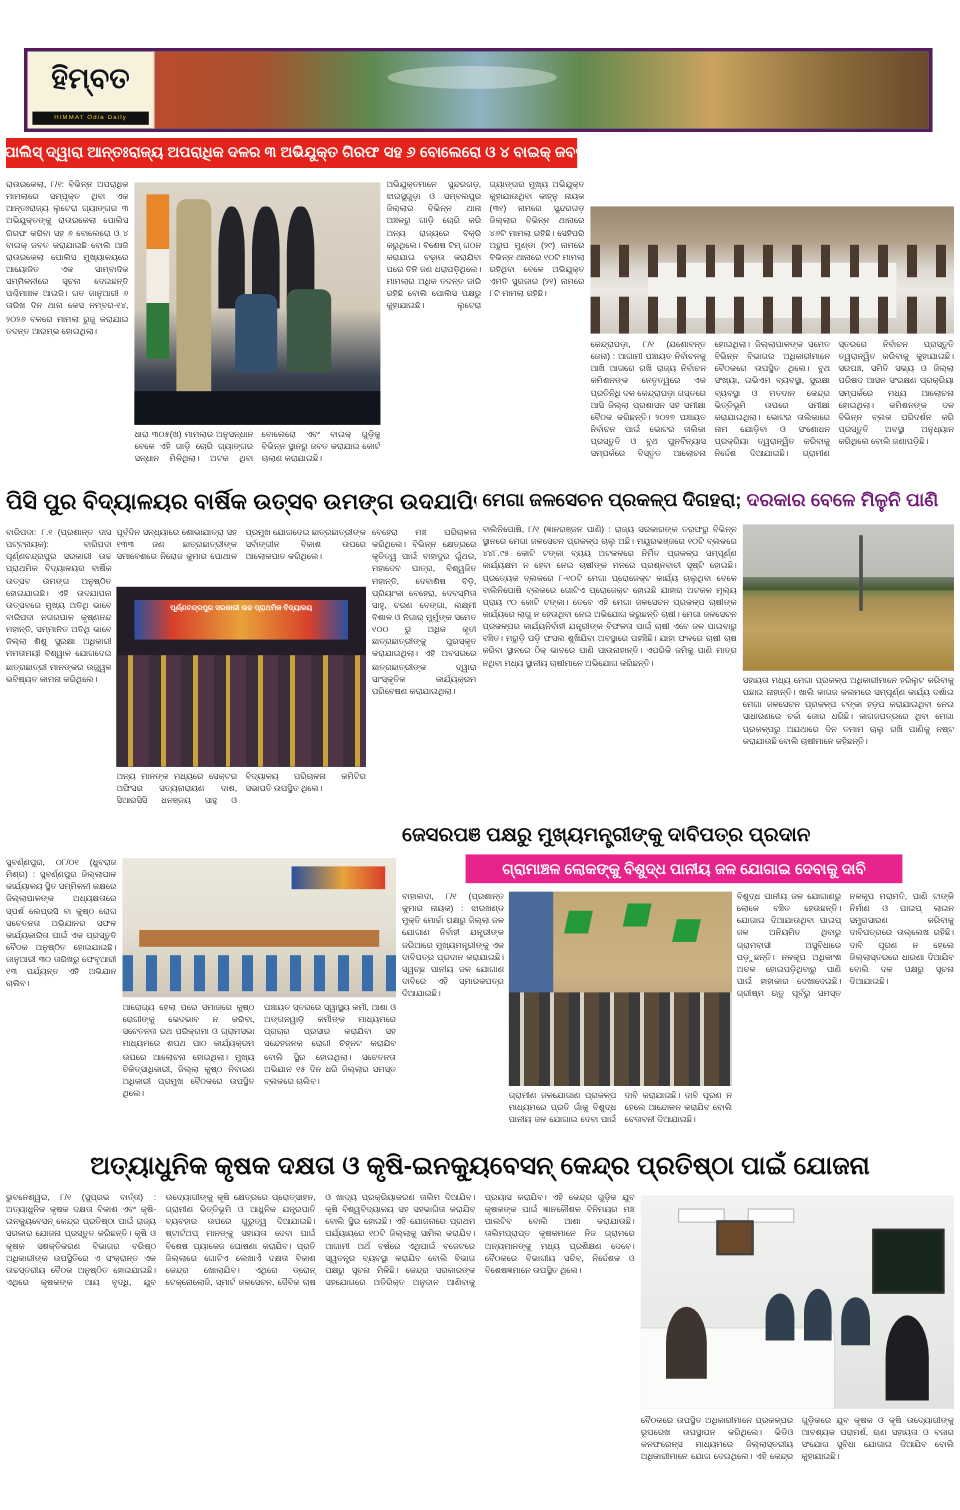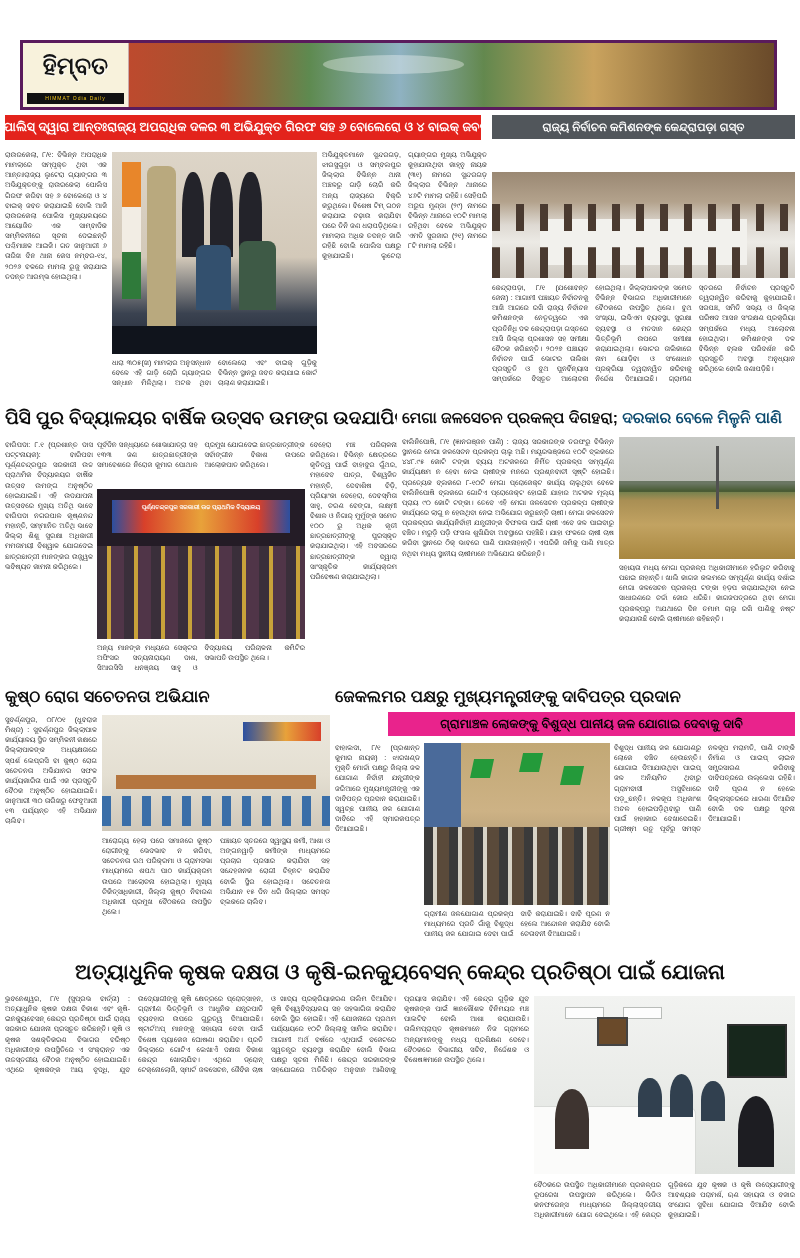--- a/index.html
+++ b/index.html
@@ -25,24 +25,24 @@
   .mh-weekday { font-size:9px; font-weight:700; color:#222; }
   .mh-date { font-size:9px; font-weight:700; color:#222; margin-top:3px; }
 
   
   .bar-red { left:5px; top:115px; width:476px; height:25px; background:#e3231c; color:#fff; font-weight:700; font-size:12.5px; display:flex; align-items:center; justify-content:center; white-space:nowrap; overflow:hidden; }
   .bar-kicker { left:492px; top:115px; width:303px; height:24px; background:#51565b; color:#fff; font-size:11.5px; font-weight:700; display:flex; align-items:center; justify-content:center; white-space:nowrap; overflow:hidden; }
   .hl { color:#0c0c0c; font-weight:900; overflow:hidden; white-space:nowrap; }
   .hl-election { left:492px; top:141px; width:303px; height:28px; font-size:19px; text-align:center; line-height:28px; }
   .hl-school { left:5px; top:403px; width:392px; height:30px; font-size:18.5px; line-height:30px; }
   .hl-irrig { left:402px; top:404px; width:393px; height:28px; font-size:15.5px; line-height:28px; }
-  .hl-irrig .pink { color:#0c4a6e;margin-top:40px; }
+  .hl-irrig .pink { color:#701a75;margin-top:40px; }
   .hl-leprosy { left:5px; top:683px; width:326px; height:27px; font-size:16.5px; line-height:27px; }
   .hl-jmm { left:335px; top:683px; width:460px; height:27px; font-size:16.5px; line-height:27px; }
-  .bar-pink { left:388px; top:712px; width:407px; height:24px; background:#e9238c; color:#000000; font-size:12.5px; font-weight:700; display:flex; align-items:center; justify-content:center; white-space:nowrap; overflow:hidden; }
+  .bar-pink { left:388px; top:712px; width:364px; height:24px; background:#e9238c; color:#ffffff; font-size:12.5px; font-weight:700; display:flex; align-items:center; justify-content:center; white-space:nowrap; overflow:hidden; }
   .hl-agri { left:5px; top:955px; width:790px; height:33px; font-size:21px; text-align:center; line-height:33px; }
 
   
   .bt { font-size:7px; line-height:1.45; text-align:justify; color:#141414; overflow:hidden; word-break:break-word; }
   .c2 { column-count:2; column-gap:7px; }
   .c3 { column-count:3; column-gap:7px; }
   .c4 { column-count:4; column-gap:8px; }
 
   
   .photo { overflow:hidden; background:#c9c4ba; }
@@ -98,21 +98,20 @@
     <div class="pp-s" style="left:34%;"></div>
     <div class="pp-s" style="left:48%;"></div>
     <div class="pp-s" style="left:62%;"></div>
     <div class="pp-seat1"></div>
     <div class="pp-seat2"></div>
     <div class="pp-mics"></div>
   </div>
   <div class="abs bt c2" style="left:112px; top:358px; width:205px; height:37px;">ଧାରା ୩୦୫(ଖ) ମାମଲାର ଅନୁସନ୍ଧାନ ବେଳେ ଏହି ଗାଡ଼ି ଚୋରି ଗ୍ୟାଙ୍ଗର ସନ୍ଧାନ ମିଳିଥିଲା। ଅଟକ ଥିବା ବୋଲେରୋ ଏବଂ ବାଇକ୍ ଗୁଡ଼ିକୁ ବିଭିନ୍ନ ସ୍ଥାନରୁ ଜବତ କରାଯାଇ କୋର୍ଟ ଚାଲାଣ କରାଯାଇଛି।</div>
   <div class="abs bt c2" style="left:322px; top:150px; width:165px; height:245px;">ଅଭିଯୁକ୍ତମାନେ ସୁନ୍ଦରଗଡ଼, ଝାରସୁଗୁଡ଼ା ଓ ସମ୍ବଲପୁର ଜିଲ୍ଲାର ବିଭିନ୍ନ ଥାନା ଅଞ୍ଚଳରୁ ଗାଡ଼ି ଚୋରି କରି ଅନ୍ୟ ରାଜ୍ୟରେ ବିକ୍ରି କରୁଥିଲେ। ବିଶେଷ ଟିମ୍ ଗଠନ କରାଯାଇ ଚଢ଼ାଉ କରାଯିବା ପରେ ତିନି ଜଣ ଧରାପଡ଼ିଥିଲେ। ମାମଲାର ଅଧିକ ତଦନ୍ତ ଜାରି ରହିଛି ବୋଲି ପୋଲିସ ପକ୍ଷରୁ କୁହାଯାଇଛି। ଲୁଟେରା ଗ୍ୟାଙ୍ଗର ମୁଖ୍ୟ ଅଭିଯୁକ୍ତ କୁହାଯାଉଥିବା କାହ୍ନୁ ନାୟକ (୩୧) ନାମରେ ସୁନ୍ଦରଗଡ଼ ଜିଲ୍ଲାର ବିଭିନ୍ନ ଥାନାରେ ୪୬ଟି ମାମଲା ରହିଛି। ସେହିପରି ଅରୁପ ମୁଣ୍ଡା (୨୯) ନାମରେ ବିଭିନ୍ନ ଥାନାରେ ୧୦ଟି ମାମଲା ରହିଥିବା ବେଳେ ଅଭିଯୁକ୍ତ ଏମତି ସୁରଜାର (୨୧) ନାମରେ ୮ଟି ମାମଲା ରହିଛି।</div>
 
-  <div class="abs bar-kicker">ରାଜ୍ୟ ନିର୍ବାଚନ କମିଶନଙ୍କ କେନ୍ଦ୍ରାପଡ଼ା ଗସ୍ତ</div>
   <div class="abs photo ph-meeting" style="left:492px; top:172px; width:303px; height:106px;">
     <div class="em-table"></div>
     <div class="em-people" style="left:0; top:30%;"></div>
     <div class="em-people" style="left:0; bottom:0; transform:scaleY(1.2);"></div>
   </div>
   <div class="abs bt c3" style="left:492px; top:283px; width:303px; height:112px;">କେନ୍ଦ୍ରାପଡ଼ା, ୮/୧ (ଯଶୋବନ୍ତ ଜେନା) : ଆଗାମୀ ପଞ୍ଚାୟତ ନିର୍ବାଚନକୁ ଆଖି ଆଗରେ ରଖି ରାଜ୍ୟ ନିର୍ବାଚନ କମିଶନଙ୍କ ନେତୃତ୍ୱରେ ଏକ ପ୍ରତିନିଧି ଦଳ କେନ୍ଦ୍ରାପଡ଼ା ଗସ୍ତରେ ଆସି ଜିଲ୍ଲା ପ୍ରଶାସନ ସହ ସମୀକ୍ଷା ବୈଠକ କରିଛନ୍ତି। ୨୦୨୭ ପଞ୍ଚାୟତ ନିର୍ବାଚନ ପାଇଁ ଭୋଟର ତାଲିକା ପ୍ରସ୍ତୁତି ଓ ବୁଥ ପୁନର୍ବିନ୍ୟାସ ସମ୍ପର୍କରେ ବିସ୍ତୃତ ଆଲୋଚନା ହୋଇଥିଲା। ଜିଲ୍ଲାପାଳଙ୍କ ସମେତ ବିଭିନ୍ନ ବିଭାଗର ଅଧିକାରୀମାନେ ବୈଠକରେ ଉପସ୍ଥିତ ଥିଲେ। ବୁଥ ସଂଖ୍ୟା, ଇଭିଏମ ବ୍ୟବସ୍ଥା, ସୁରକ୍ଷା ବ୍ୟବସ୍ଥା ଓ ମତଦାନ କେନ୍ଦ୍ର ଭିତ୍ତିଭୂମି ଉପରେ ସମୀକ୍ଷା କରାଯାଇଥିଲା। ଭୋଟର ତାଲିକାରେ ନାମ ଯୋଡ଼ିବା ଓ ସଂଶୋଧନ ପ୍ରକ୍ରିୟା ତ୍ୱରାନ୍ୱିତ କରିବାକୁ ନିର୍ଦ୍ଦେଶ ଦିଆଯାଇଛି। ଗ୍ରାମୀଣ ସ୍ତରରେ ନିର୍ବାଚନ ପ୍ରସ୍ତୁତି ତ୍ୱରାନ୍ୱିତ କରିବାକୁ କୁହାଯାଇଛି। ସରପଞ୍ଚ, ସମିତି ସଭ୍ୟ ଓ ଜିଲ୍ଲା ପରିଷଦ ଆସନ ସଂରକ୍ଷଣ ପ୍ରକ୍ରିୟା ସମ୍ପର୍କରେ ମଧ୍ୟ ଆଲୋଚନା ହୋଇଥିଲା। କମିଶନଙ୍କ ଦଳ ବିଭିନ୍ନ ବ୍ଲକ ପରିଦର୍ଶନ କରି ପ୍ରସ୍ତୁତି ଅବସ୍ଥା ଅନୁଧ୍ୟାନ କରିଥିଲେ ବୋଲି ଜଣାପଡ଼ିଛି।</div>
 
   <div class="abs hl hl-school">ପିସି ପୁର ବିଦ୍ୟାଳୟର ବାର୍ଷିକ ଉତ୍ସବ ଉମଙ୍ଗ ଉଦଯାପିତ</div>
   <div class="abs bt" style="left:5px; top:440px; width:88px; height:236px;">ବାରିପଦା: ୮.୧ (ପ୍ରଶାନ୍ତ ଦାସ ପଟ୍ଟନାୟକ): ବାରିପଦା ପୂର୍ଣ୍ଣଚନ୍ଦ୍ରପୁର ସରକାରୀ ଉଚ୍ଚ ପ୍ରାଥମିକ ବିଦ୍ୟାଳୟର ବାର୍ଷିକ ଉତ୍ସବ ଉମଙ୍ଗ ଅନୁଷ୍ଠିତ ହୋଇଯାଇଛି। ଏହି ଉଦଯାପନା ଉତ୍ସବରେ ମୁଖ୍ୟ ଅତିଥି ଭାବେ ବାରିପଦା ନଗରପାଳ କୃଷ୍ଣନନ୍ଦ ମହାନ୍ତି, ସମ୍ମାନିତ ଅତିଥି ଭାବେ ଜିଲ୍ଲା ଶିଶୁ ସୁରକ୍ଷା ଅଧିକାରୀ ମମତାମୟୀ ବିଶ୍ୱାଳ ଯୋଗଦେଇ ଛାତ୍ରଛାତ୍ରୀ ମାନଙ୍କର ଉଜ୍ଜ୍ୱଳ ଭବିଷ୍ୟତ କାମନା କରିଥିଲେ।</div>
   <div class="abs bt c2" style="left:97px; top:440px; width:208px; height:45px;">ପୂର୍ବଦିନ ସନ୍ଧ୍ୟାରେ ଶୋଭାଯାତ୍ରା ସହ ୧୩୩ ଜଣ ଛାତ୍ରଛାତ୍ରୀଙ୍କ ସମାବେଶରେ ନିରୋଜ କୁମାର ପୋଥାଳ ପ୍ରମୁଖ ଯୋଗଦେଇ ଛାତ୍ରଛାତ୍ରୀଙ୍କ ସର୍ବାଙ୍ଗୀନ ବିକାଶ ଉପରେ ଆଲୋକପାତ କରିଥିଲେ।</div>
@@ -124,31 +123,30 @@
   <div class="abs bt" style="left:310px; top:440px; width:87px; height:236px;">ବେହେରା ମଞ୍ଚ ପରିଚାଳନା କରିଥିଲେ। ବିଭିନ୍ନ କ୍ଷେତ୍ରରେ କୃତିତ୍ୱ ପାଇଁ ବାହାଦୁର ଗୁଁଥର, ମହାଦେବ ପାତ୍ର, ବିଶ୍ୱଜିତ ମହାନ୍ତି, ଦେବାଶିଷ ବିଡ଼ି, ପ୍ରିୟାଂକା ବେହେରା, ଦେବସ୍ମିତା ସାହୁ, ଚରଣ ବେଙ୍ଗା, ଲକ୍ଷ୍ମୀ ବିଶାଳ ଓ ନିଗାର୍ ମୁର୍ମୁଙ୍କ ସମେତ ୧୦୦ ରୁ ଅଧିକ କୃତୀ ଛାତ୍ରଛାତ୍ରୀଙ୍କୁ ପୁରସ୍କୃତ କରାଯାଇଥିଲା। ଏହି ଅବସରରେ ଛାତ୍ରଛାତ୍ରୀଙ୍କ ଦ୍ୱାରା ସାଂସ୍କୃତିକ କାର୍ଯ୍ୟକ୍ରମ ପରିବେଷଣ କରାଯାଇଥିଲା।</div>
 
   <div class="abs hl hl-irrig"><span>ମେଗା ଜଳସେଚନ ପ୍ରକଳ୍ପ ଦିଗହରା; </span><span class="pink">ଦରକାର ବେଳେ ମିଳୁନି ପାଣି</span></div>
   <div class="abs bt" style="left:402px; top:437px; width:212px; height:240px;">ବାଲିନିପୋଷି, ୮/୧ (ଜ୍ଞାନରଞ୍ଜନ ପାଣି) : ରାଜ୍ୟ ସରକାରଙ୍କ ତରଫରୁ ବିଭିନ୍ନ ସ୍ଥାନରେ ମେଗା ଜଳସେଚନ ପ୍ରକଳ୍ପ ଚାଲୁ ଅଛି। ମୟୂରଭଞ୍ଜରେ ୧୦ଟି ବ୍ଲକରେ ୪୪୮.୯୫ କୋଟି ଟଙ୍କା ବ୍ୟୟ ଅଟକଳରେ ନିର୍ମିତ ପ୍ରକଳ୍ପ ସମ୍ପୂର୍ଣ୍ଣ କାର୍ଯ୍ୟକ୍ଷମ ନ ହେବା ନେଇ ଚାଷୀଙ୍କ ମନରେ ପ୍ରଶ୍ନବାଚୀ ସୃଷ୍ଟି ହୋଇଛି। ପ୍ରତ୍ୟେକ ବ୍ଲକରେ ୮-୧୦ଟି ମେଗା ପ୍ରୋଜେକ୍ଟ କାର୍ଯ୍ୟ ଚାଲୁଥିବା ବେଳେ ବାଲିନିପୋଷି ବ୍ଲକରେ ଗୋଟିଏ ପ୍ରୋଜେକ୍ଟ ହୋଇଛି ଯାହାର ଅଟକଳ ମୂଲ୍ୟ ପ୍ରାୟ ୯୦ କୋଟି ଟଙ୍କା। ତେବେ ଏହି ମେଗା ଜଳସେଚନ ପ୍ରକଳ୍ପ ଚାଷୀଙ୍କ କାର୍ଯ୍ୟରେ ଲାଗୁ ନ ହେଉଥିବା ନେଇ ଅଭିଯୋଗ କରୁଛନ୍ତି ଚାଷୀ। ମେଗା ଜଳସେଚନ ପ୍ରକଳ୍ପର କାର୍ଯ୍ୟନିର୍ବାହୀ ଯନ୍ତ୍ରୀଙ୍କ ବିଫଳତା ପାଇଁ ଚାଷୀ ଏବେ ଜଳ ପାଇବାରୁ ବଞ୍ଚିତ। ମରୁଡ଼ି ପଡ଼ି ଫସଲ ଶୁଖିଯିବା ଅବସ୍ଥାରେ ପହଞ୍ଚିଛି। ଯାହା ଫଳରେ ଚାଷୀ ଚାଷ କରିବା ସ୍ଥାନରେ ଠିକ୍ ଭାବରେ ପାଣି ପାଉନାହାନ୍ତି। ଏପରିକି ଜମିକୁ ପାଣି ମାତ୍ର ନଥିବା ମଧ୍ୟ ସ୍ଥାନୀୟ ଚାଷୀମାନେ ଅଭିଯୋଗ କରିଛନ୍ତି।</div>
   <div class="abs photo ph-field" style="left:619px; top:437px; width:176px; height:122px;">
     <div class="fp-trees"></div>
     <div class="fp-pole"></div>
   </div>
   <div class="abs bt" style="left:619px; top:563px; width:176px; height:114px;">ସହାୟତା ମଧ୍ୟ ମେଗା ପ୍ରକଳ୍ପ ଅଧିକାରୀମାନେ ହରିଲୁଟ କରିବାକୁ ପଛାଇ ନାହାନ୍ତି। ଖାଲି କାଗଜ କଲମରେ ସମ୍ପୂର୍ଣ୍ଣ କାର୍ଯ୍ୟ ଦର୍ଶାଇ ମେଗା ଜଳସେଚନ ପ୍ରକଳ୍ପ ଟଙ୍କା ହଡ଼ପ କରାଯାଇଥିବା ନେଇ ସାଧାରଣରେ ଚର୍ଚ୍ଚା ଜୋର ଧରିଛି। କାଗଜପତ୍ରରେ ଥିବା ମେଗା ପ୍ରକଳ୍ପରୁ ଅଯଥାରେ ଦିନ ତମାମ ଚାଲୁ ରଖି ପାଣିକୁ ନଷ୍ଟ କରାଯାଉଛି ବୋଲି ଚାଷୀମାନେ କହିଛନ୍ତି।</div>
 
-  <div class="abs hl hl-leprosy">କୁଷ୍ଠ ରୋଗ ସଚେତନତା ଅଭିଯାନ</div>
   <div class="abs bt" style="left:5px; top:715px; width:92px; height:236px;">ସୁବର୍ଣ୍ଣପୁର, ୦୮/୦୧ (ଧୁବରାଜ ମିଶ୍ର) : ସୁବର୍ଣ୍ଣପୁର ଜିଲ୍ଲାପାଳ କାର୍ଯ୍ୟାଳୟ ସ୍ଥିତ ସମ୍ମିଳନୀ କକ୍ଷରେ ଜିଲ୍ଲାପାଳଙ୍କ ଅଧ୍ୟକ୍ଷତାରେ ସ୍ପର୍ଶ ଲେପ୍ରସି ବା କୁଷ୍ଠ ରୋଗ ସଚେତନତା ଅଭିଯାନର ସଫଳ କାର୍ଯ୍ୟକାରିତା ପାଇଁ ଏକ ପ୍ରସ୍ତୁତି ବୈଠକ ଅନୁଷ୍ଠିତ ହୋଇଯାଇଛି। ଜାନୁଆରୀ ୩୦ ତାରିଖରୁ ଫେବୃଆରୀ ୧୩ ପର୍ଯ୍ୟନ୍ତ ଏହି ଅଭିଯାନ ଚାଲିବ।</div>
   <div class="abs photo ph-lep" style="left:102px; top:715px; width:228px; height:116px;">
     <div class="lp-banner"></div>
     <div class="lp-tables"></div>
     <div class="lp-chairs"></div>
   </div>
   <div class="abs bt" style="left:102px; top:836px; width:110px; height:115px;">ଆରୋଗ୍ୟ ହେଲା ପରେ ସମାଜରେ କୁଷ୍ଠ ରୋଗୀଙ୍କୁ ଭେଦଭାବ ନ କରିବା, ସଚେତନତା ରଥ ପରିକ୍ରମା ଓ ଗ୍ରାମସଭା ମାଧ୍ୟମରେ ଶପଥ ପାଠ କାର୍ଯ୍ୟକ୍ରମ ଉପରେ ଆଲୋଚନା ହୋଇଥିଲା। ମୁଖ୍ୟ ଚିକିତ୍ସାଧିକାରୀ, ଜିଲ୍ଲା କୁଷ୍ଠ ନିବାରଣ ଅଧିକାରୀ ପ୍ରମୁଖ ବୈଠକରେ ଉପସ୍ଥିତ ଥିଲେ।</div>
   <div class="abs bt" style="left:220px; top:836px; width:110px; height:115px;">ପଞ୍ଚାୟତ ସ୍ତରରେ ସ୍ୱାସ୍ଥ୍ୟ କର୍ମୀ, ଆଶା ଓ ଅଙ୍ଗନୱାଡ଼ି କର୍ମୀଙ୍କ ମାଧ୍ୟମରେ ପ୍ରଚାର ପ୍ରସାର କରାଯିବା ସହ ସନ୍ଦେହଜନକ ରୋଗୀ ଚିହ୍ନଟ କରାଯିବ ବୋଲି ସ୍ଥିର ହୋଇଥିଲା। ସଚେତନତା ଅଭିଯାନ ୧୫ ଦିନ ଧରି ଜିଲ୍ଲାର ସମସ୍ତ ବ୍ଲକରେ ଚାଲିବ।</div>
 
-  <div class="abs hl hl-jmm">ଜେକଲମର ପକ୍ଷରୁ ମୁଖ୍ୟମନ୍ତ୍ରୀଙ୍କୁ ଦାବିପତ୍ର ପ୍ରଦାନ</div>
+  <div class="abs hl hl-jmm">ଜେସରପଞ ପକ୍ଷରୁ ମୁଖ୍ୟମନ୍ତ୍ରୀଙ୍କୁ ଦାବିପତ୍ର ପ୍ରଦାନ</div>
   <div class="abs bar-pink">ଗ୍ରାମାଞ୍ଚଳ ଲୋକଙ୍କୁ ବିଶୁଦ୍ଧ ପାନୀୟ ଜଳ ଯୋଗାଇ ଦେବାକୁ ଦାବି</div>
   <div class="abs bt" style="left:335px; top:743px; width:85px; height:207px;">ବାହାଲଦା, ୮/୧ (ପ୍ରଶାନ୍ତ କୁମାର ନାୟକ) : ଝାରଖଣ୍ଡ ମୁକ୍ତି ମୋର୍ଚ୍ଚା ପକ୍ଷରୁ ଜିଲ୍ଲା ଜଳ ଯୋଗାଣ ନିର୍ବାହୀ ଯନ୍ତ୍ରୀଙ୍କ ଜରିଆରେ ମୁଖ୍ୟମନ୍ତ୍ରୀଙ୍କୁ ଏକ ଦାବିପତ୍ର ପ୍ରଦାନ କରାଯାଇଛି। ସ୍ୱଚ୍ଛ ପାନୀୟ ଜଳ ଯୋଗାଣ ଦାବିରେ ଏହି ସ୍ମାରକପତ୍ର ଦିଆଯାଇଛି।</div>
   <div class="abs photo ph-jmm" style="left:424px; top:743px; width:186px; height:162px;">
     <div class="jp-gate"></div>
     <div class="jp-flag" style="left:26%; top:10%;"></div>
     <div class="jp-flag" style="left:52%; top:6%;"></div>
     <div class="jp-flag" style="left:74%; top:14%;"></div>
     <div class="jp-crowd"></div>
   </div>
   <div class="abs bt c2" style="left:424px; top:909px; width:186px; height:41px;">ଗ୍ରାମୀଣ ଜଳଯୋଗାଣ ପ୍ରକଳ୍ପ ମାଧ୍ୟମରେ ପ୍ରତି ଗାଁକୁ ବିଶୁଦ୍ଧ ପାନୀୟ ଜଳ ଯୋଗାଇ ଦେବା ପାଇଁ ଦାବି କରାଯାଇଛି। ଦାବି ପୂରଣ ନ ହେଲେ ଆନ୍ଦୋଳନ କରାଯିବ ବୋଲି ଚେତାବନୀ ଦିଆଯାଇଛି।</div>

